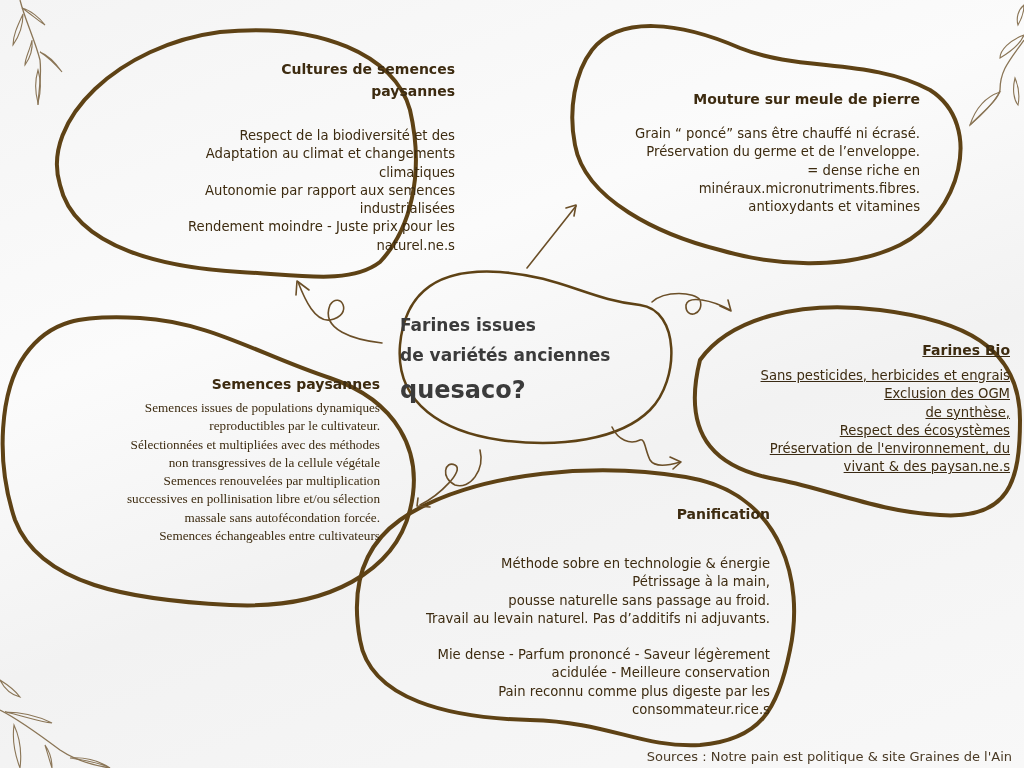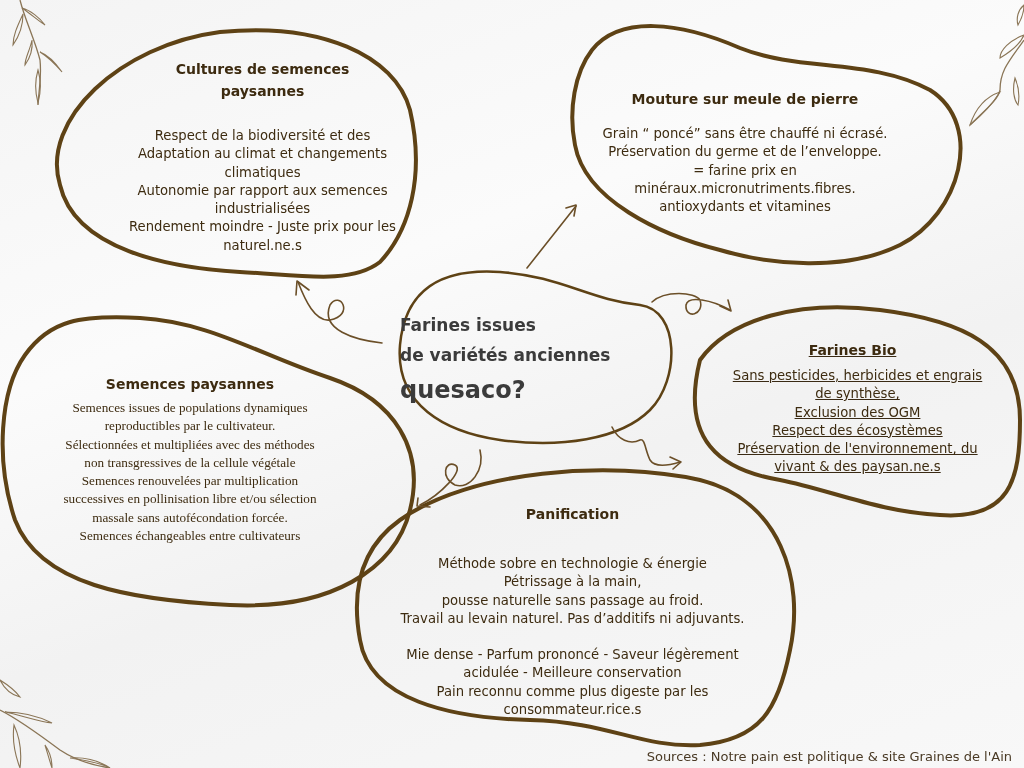--- a/index.html
+++ b/index.html
@@ -9,21 +9,21 @@
     font-family: "DejaVu Sans", sans-serif;
     color: #3a2a14;
   }
   svg.shapes { position: absolute; left: 0; top: 0; width: 1024px; height: 768px; }
   .blob { fill: none; stroke: #5e4215; stroke-width: 4; }
   .blob-thin { fill: none; stroke: #5e4215; stroke-width: 2.5; }
   .arrow { fill: none; stroke: #6b4f28; stroke-width: 1.6; stroke-linecap: round; stroke-linejoin: round; }
   .leaf { fill: none; stroke: #8a7556; stroke-width: 1.1; }
   .leaf-stem { fill: none; stroke: #8a7556; stroke-width: 1.3; }
 
-  .box { position: absolute; text-align: center; }
+  .box { position: absolute; text-align: right; }
   .box h2 {
     margin: 0; font-size: 14px; font-weight: bold; color: #3d2b10; line-height: 22px;
   }
   .box .lines { margin-top: 6px; font-size: 13.2px; line-height: 18.3px; color: #3d2b10; }
   .box .lines div { white-space: nowrap; }
   .box .gap { height: 18px; }
 
   .center {
     position: absolute; left: 400px; top: 310px; width: 260px; 
     color: #3b3b3b; font-weight: bold;
@@ -119,21 +119,21 @@
     <div>Rendement moindre - Juste prix pour les</div>
     <div>naturel.ne.s</div>
   </div>
 </div>
 
 <div class="box" style="left:570px; top:88px; width:350px;">
   <h2>Mouture sur meule de pierre</h2>
   <div class="lines" style="margin-top:15px;">
     <div>Grain “ poncé” sans être chauffé  ni écrasé.</div>
     <div>Préservation du germe et de l’enveloppe.</div>
-    <div>= farine prix en</div>
+    <div>= dense riche en</div>
     <div>minéraux.micronutriments.fibres.</div>
     <div>antioxydants et vitamines</div>
   </div>
 </div>
 
 <div class="box" style="left:0px; top:373px; width:380px;">
   <h2>Semences paysannes</h2>
   <div class="lines" style="margin-top:4px;font-family:Liberation Serif, serif;">
     <div>Semences issues de populations dynamiques</div>
     <div>reproductibles par le cultivateur.</div>
@@ -143,22 +143,22 @@
     <div>successives en pollinisation libre et/ou sélection</div>
     <div>massale sans autofécondation forcée.</div>
     <div>Semences échangeables entre cultivateurs</div>
   </div>
 </div>
 
 <div class="box" style="left:705px; top:339px; width:305px;text-decoration:underline;">
   <h2 style="margin-left:-10px;">Farines Bio</h2>
   <div class="lines" style="margin-top:6px;">
     <div>Sans pesticides, herbicides et engrais</div>
+    <div>Exclusion des OGM</div>
     <div>de synthèse,</div>
-    <div>Exclusion des OGM</div>
     <div>Respect des écosystèmes</div>
     <div>Préservation de l'environnement, du</div>
     <div>vivant &amp; des  paysan.ne.s</div>
   </div>
 </div>
 
 <div class="box" style="left:375px; top:503px; width:395px;">
   <h2>Panification</h2>
   <div class="lines" style="margin-top:30px;">
     <div>Méthode sobre en technologie &amp; énergie</div>

